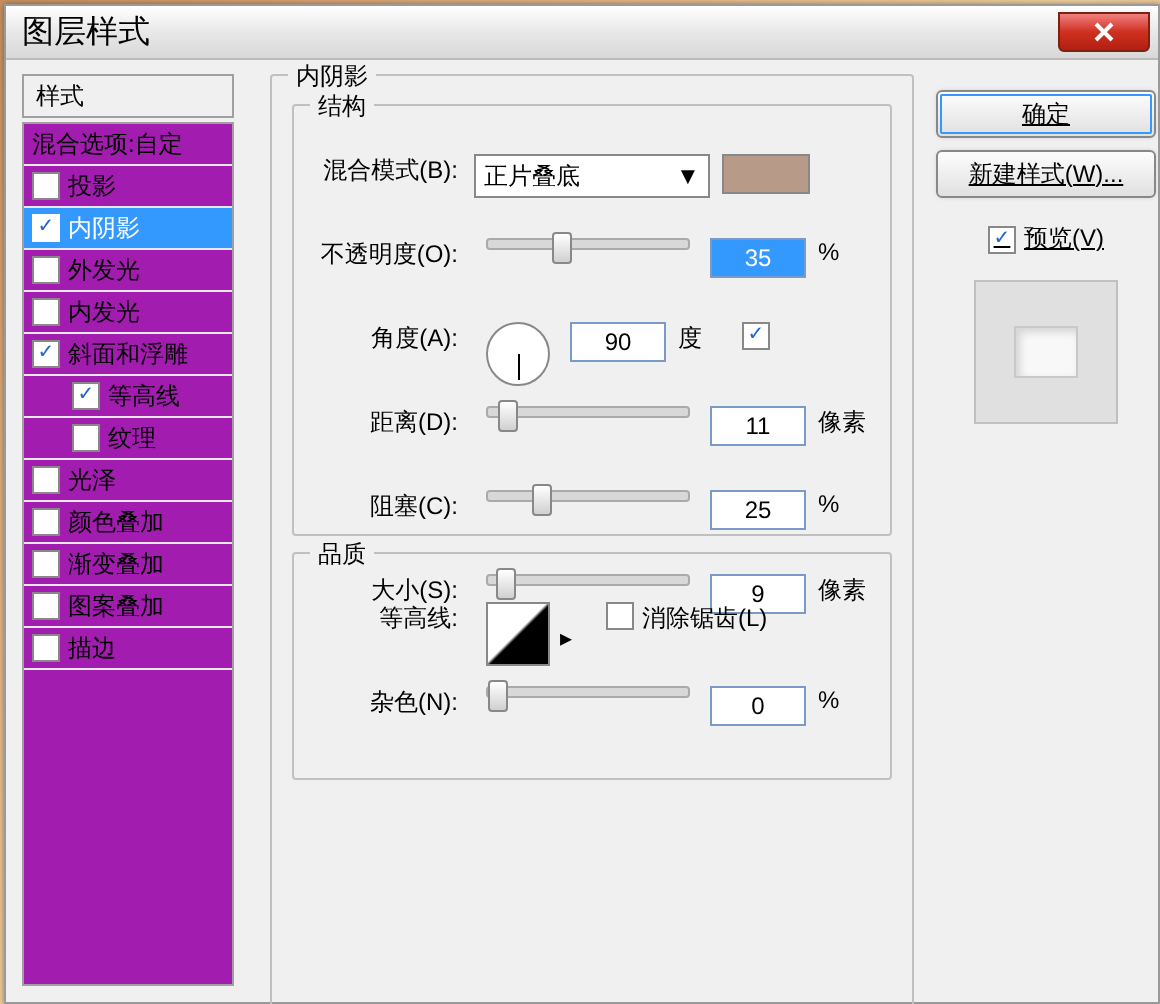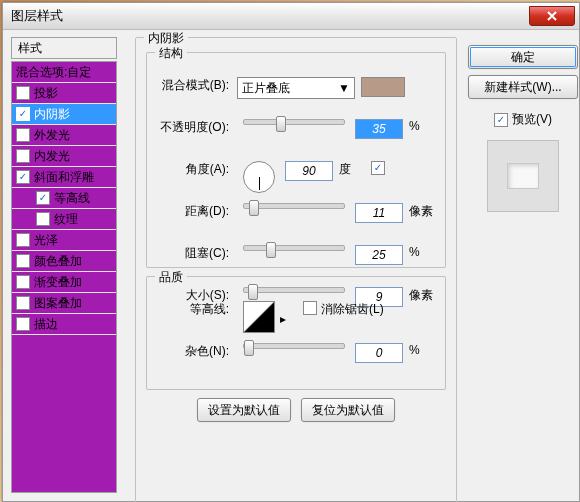--- a/index.html
+++ b/index.html
@@ -1,17 +1,17 @@
 <!DOCTYPE html>
 <html><head>
 <meta charset="utf-8">
 <style>
   html,body{margin:0;padding:0;font-family:"Microsoft YaHei","SimSun",Arial,sans-serif;font-size:12px;color:#000;background:linear-gradient(135deg,#c89060 0%,#e0b080 25%,#f0d0a0 50%,#d8a070 75%,#c08050 100%);}
   .window{position:relative;width:576px;height:498px;margin:2px;background:#f0f0f0;border:1px solid #9a9a9a;box-shadow:0 0 3px rgba(0,0,0,.4);}
-  .titlebar{height:26px;background:linear-gradient(to bottom,#fff 0%,#e8e8e8 50%,#d8d8d8 100%);border-bottom:1px solid #bbb;display:flex;align-items:center;padding:0 0 0 8px;font-size:13px;}
+  .titlebar{height:26px;background:linear-gradient(to bottom,#fff 0%,#e8e8e8 50%,#d8d8d8 100%);border-bottom:1px solid #bbb;display:flex;align-items:center;padding:0 0 0 8px;font-size:16px;}
   .titlebar .title{flex:1;}
   .closebtn{width:44px;height:18px;margin-right:4px;background:linear-gradient(to bottom,#f08080 0%,#d03020 50%,#b02010 100%);border:1px solid #802010;border-radius:0 0 3px 3px;display:flex;align-items:center;justify-content:center;color:#fff;font-weight:bold;cursor:pointer;}
   .closebtn svg{width:10px;height:10px;stroke:#fff;stroke-width:2;}
   .body{position:absolute;top:28px;left:0;right:0;bottom:0;padding:6px 8px 8px 8px;display:flex;gap:16px;}
   .leftcol{width:106px;display:flex;flex-direction:column;}
   .stylehdr{border:1px solid #a0a0a0;height:20px;display:flex;align-items:center;padding-left:6px;background:#f0f0f0;margin-bottom:2px;}
   .stylelist{border:1px solid #a0a0a0;background:#a21caf;flex:1;}
   .stylerow{display:flex;align-items:center;height:20px;padding:0 4px;border-bottom:1px solid #e8e8e8;gap:4px;}
   .stylerow.sub{padding-left:24px;}
   .stylerow.sel{background:#3399ff;color:#fff;}
@@ -23,30 +23,30 @@
   .outer.fieldset{height:452px;}
   .inner1.fieldset{height:198px;margin-top:6px;}
   .inner2.fieldset{height:96px;}
   .row{display:flex;height:26px;gap:4px;margin-top:16px;}
   .lbl{width:74px;text-align:right;padding-right:4px;}
   .combo{width:108px;height:20px;border:1px solid #888;background:#fff;display:flex;align-items:center;padding:0 4px;position:relative;}
   .combo .arrow{position:absolute;right:2px;top:2px;width:16px;height:16px;display:flex;align-items:center;justify-content:center;}
   .swatch{width:42px;height:18px;border:1px solid #888;background:#b89a88;margin-left:2px;}
   .slider{flex:1;height:4px;background:#d8d8d8;border:1px solid #aaa;border-radius:2px;position:relative;margin:0 6px;}
   .thumb{position:absolute;top:-4px;width:8px;height:14px;background:linear-gradient(to bottom,#fff,#d0d0d0);border:1px solid #888;border-radius:2px;}
-  .numbox{width:46px;height:18px;border:1px solid #7a9ac8;background:#fff;text-align:center;line-height:18px;font-style:italic;}
+  .numbox{width:46px;height:18px;border:1px solid #7a9ac8;background:#fff;text-align:center;line-height:18px;}
   .numbox.sel{background:#3399ff;color:#fff;}
   .unit{width:28px;padding-left:2px;}
   .angle{width:30px;height:30px;border:1px solid #888;border-radius:50%;background:#fff;position:relative;margin:0 6px;}
   .angle .hand{position:absolute;left:50%;top:50%;width:1px;height:13px;background:#000;transform-origin:top center;transform:rotate(0deg);}
   .contourbox{width:30px;height:30px;border:1px solid #888;background:linear-gradient(135deg,#fff 0%,#fff 48%,#000 52%,#000 100%);margin:0 6px;position:relative;}
   .contourbox .arrow{position:absolute;right:-12px;top:10px;}
   .btn{height:22px;border:1px solid #888;background:linear-gradient(to bottom,#fdfdfd,#e0e0e0);border-radius:3px;padding:0 10px;display:inline-flex;align-items:center;justify-content:center;cursor:pointer;box-shadow:0 0 2px rgba(0,0,0,.1);}
   .btnrow{display:flex;gap:10px;justify-content:center;margin-top:6px;}
-  .rightcol{width:96px;display:flex;flex-direction:column;gap:6px;padding-top:8px;align-items:center;}
+  .rightcol{width:96px;display:flex;flex-direction:column;gap:6px;padding-top:8px;align-items:center;text-decoration:underline;}
   .rightcol .btn{width:88px;}
   .rightcol .btn.primary{outline:1px solid #3399ff;outline-offset:-3px;}
   .previewbox{width:70px;height:70px;background:#e0e0e0;border:1px solid #c0c0c0;margin-top:6px;display:flex;align-items:center;justify-content:center;}
   .previewinner{width:30px;height:24px;background:#f8f8f8;border:1px solid #c8c8c8;box-shadow:inset 2px 2px 4px rgba(0,0,0,.15);}
   .chkrow{display:flex;align-items:center;gap:4px;margin-top:6px;}
 </style>
 </head>
 <body>
 
 <div class="window">
@@ -197,24 +197,20 @@
           <div class="row">
             <span class="lbl">杂色(N):</span>
             <div class="slider">
                 <div class="thumb" style="left:0%"></div>
               </div>
             <div class="numbox">0</div>
             <span class="unit">%</span>
           </div>
         </div>
 
-        <div class="btnrow">
-          <div class="btn">设置为默认值</div>
-          <div class="btn">复位为默认值</div>
-        </div>
       </div>
     </div>
 
     <div class="rightcol">
       <div class="btn primary">确定</div>
       <div class="btn">新建样式(W)...</div>
       <div class="chkrow">
         <span class="chk">✓</span>
         <span>预览(V)</span>
       </div>

